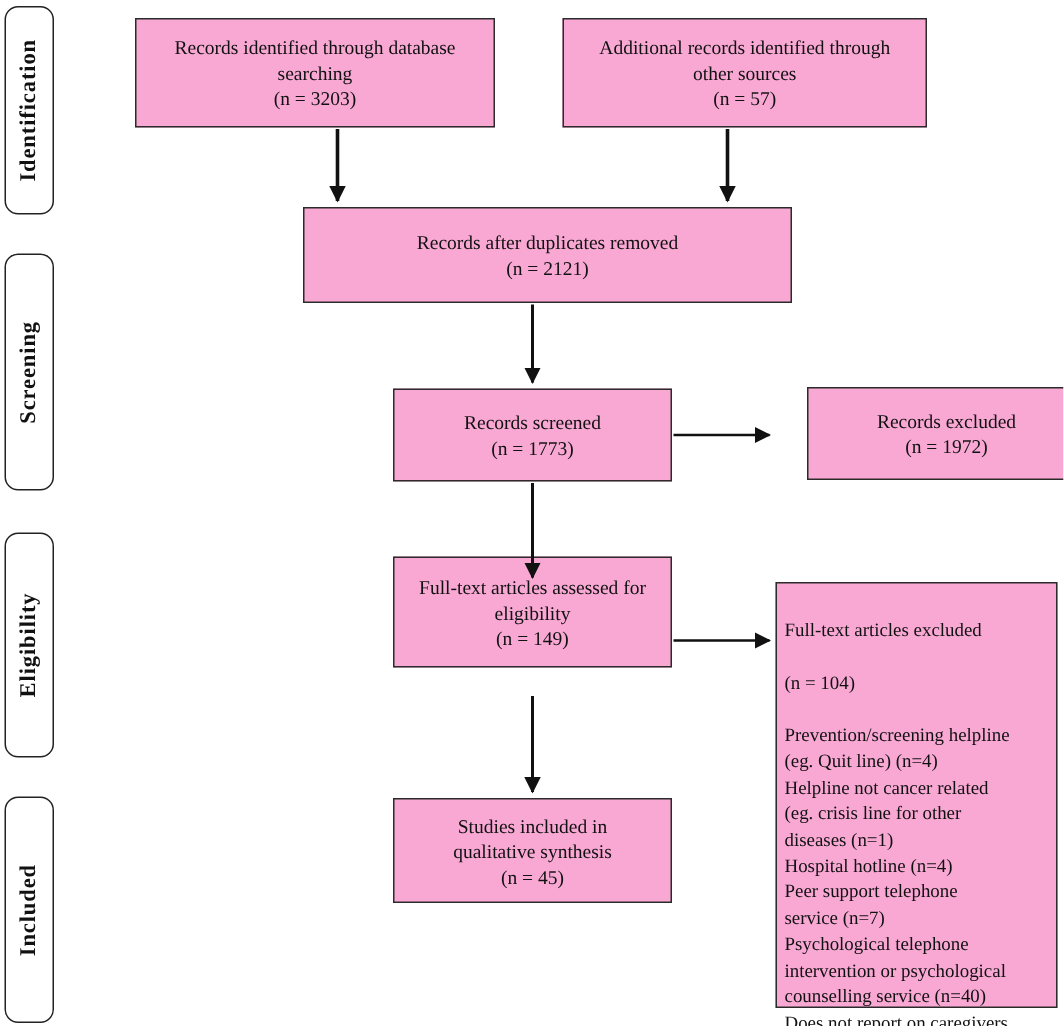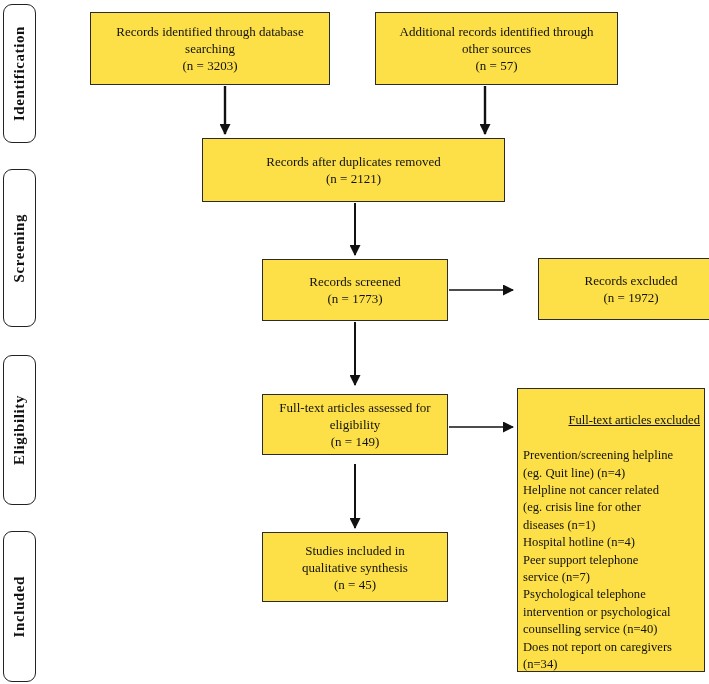--- a/index.html
+++ b/index.html
@@ -11,48 +11,48 @@
     font-family: "Liberation Serif", serif;
     color: #111111;
     overflow: hidden;
   }
 
   
   .box {
     position: absolute;
     box-sizing: border-box;
     border: 1.5px solid #2b2b2b;
-    background: #fde047;
+    background: #f9a8d4;
     display: flex;
     align-items: center;
     justify-content: center;
     text-align: center;
     font-size: 13px;
     line-height: 17px;
     white-space: pre-line;
     padding: 2px 5px;
   }
 
   #box-database      { left: 90px;  top: 12px;  width: 240px; height: 73px; }
   #box-other         { left: 375px; top: 12px;  width: 243px; height: 73px; }
-  #box-duplicates    { left: 202px; top: 138px; width: 303px; height: 64px; }
+  #box-duplicates    { left: 202px; top: 138px; width: 326px; height: 64px; }
   #box-screened      { left: 262px; top: 259px; width: 186px; height: 62px; }
   #box-rec-excluded  { left: 517px; top: 258px; width: 186px; height: 62px; margin-left: 21px; }
-  #box-fulltext      { left: 262px; top: 394px; width: 186px; height: 61px; }
+  #box-fulltext      { left: 262px; top: 371px; width: 186px; height: 74px; }
   #box-included      { left: 262px; top: 532px; width: 186px; height: 70px; }
 
   
   #box-ft-excluded {
     left: 517px; top: 388px; width: 188px; height: 284px;
     display: block;
     padding: 6px 4px 0 5px;
     font-size: 12.6px;
     line-height: 17.4px;
   }
-  #box-ft-excluded .centered { text-align: right; white-space: pre-line; text-decoration: underline; }
+  #box-ft-excluded .centered { text-align: left; white-space: pre-line; }
   #box-ft-excluded .reasons  { text-align: left; }
   .reason { white-space: pre-line; }
 
   
   .stage {
     position: absolute;
     left: 3px;
     width: 33px;
     box-sizing: border-box;
     border: 1.3px solid #222222;
@@ -117,20 +117,21 @@
 
   <div class="box" id="box-rec-excluded">Records excluded
 (n = 1972)</div>
 
   <div class="box" id="box-fulltext">Full-text articles assessed for
 eligibility
 (n = 149)</div>
 
   <div class="box" id="box-ft-excluded">
     <div class="centered">Full-text articles excluded</div>
+    <div class="centered">(n = 104)</div>
     <div class="reasons"><div class="reason">Prevention/screening helpline
 (eg. Quit line) (n=4)</div><div class="reason">Helpline not cancer related
 (eg. crisis line for other
 diseases (n=1)</div><div class="reason">Hospital hotline (n=4)</div><div class="reason">Peer support telephone
 service (n=7)</div><div class="reason">Psychological telephone
 intervention or psychological
 counselling service (n=40)</div><div class="reason">Does not report on caregivers
 (n=34)</div></div>
   </div>
 

